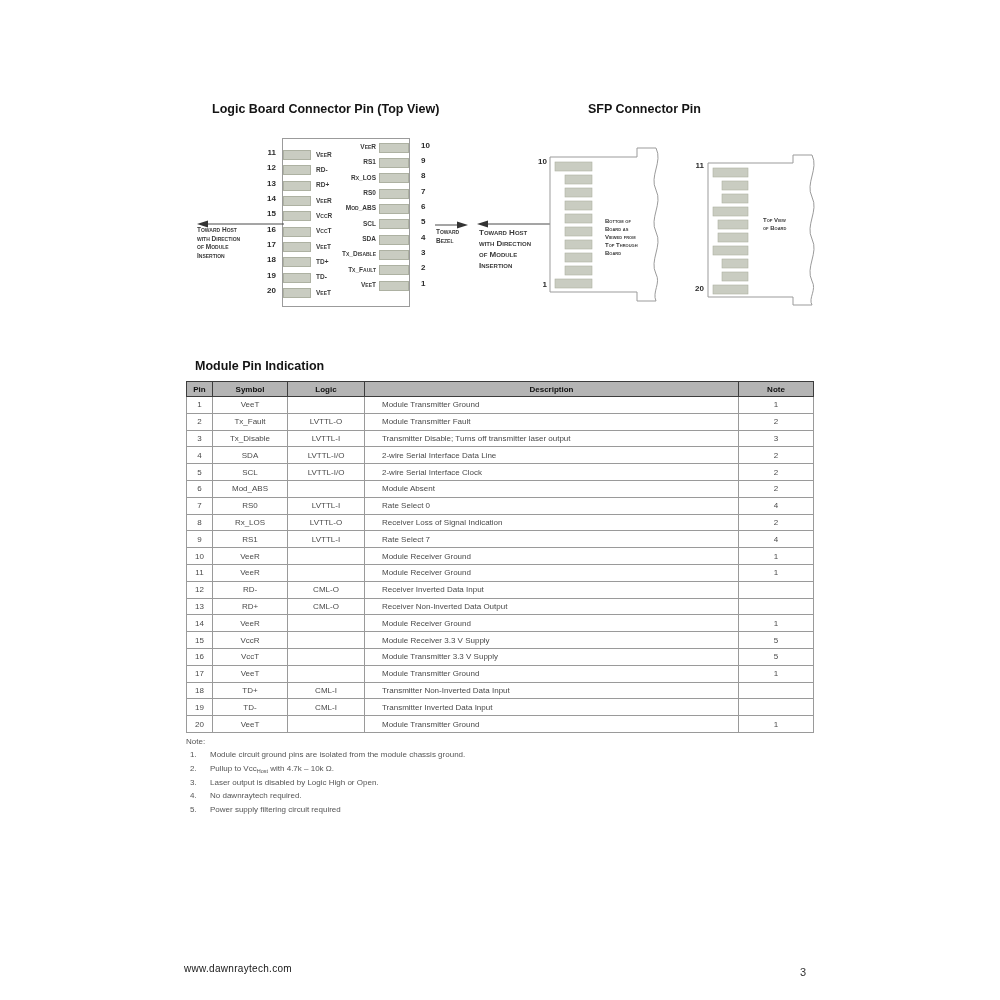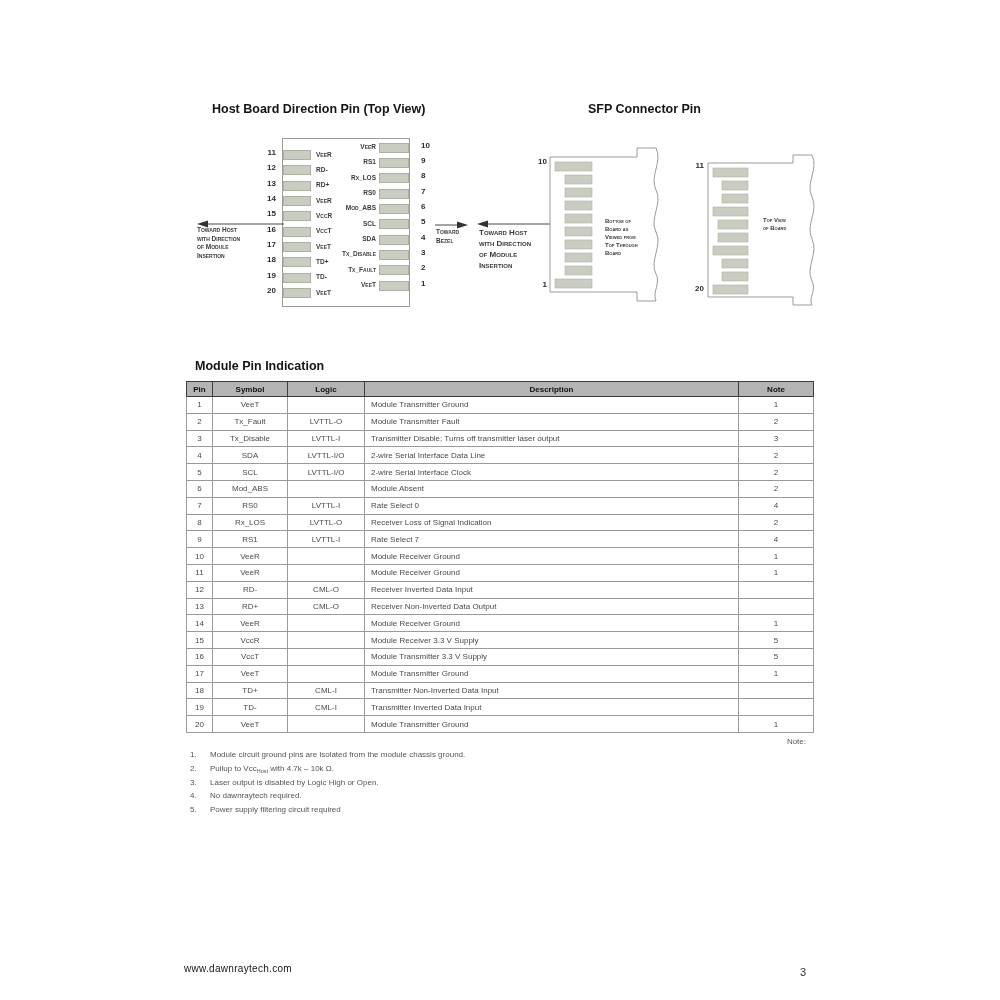--- a/index.html
+++ b/index.html
@@ -25,40 +25,40 @@
   .toward.big{font-size:8px;line-height:11px;}
   .board-caption{position:absolute;font-size:6px;font-weight:bold;color:#3a3a3a;
       line-height:8px;font-variant:small-caps;white-space:nowrap;}
   
   table.pins{position:absolute;left:186px;top:381px;border-collapse:collapse;table-layout:fixed;
       width:627px;font-size:8px;}
   table.pins th{background:#b4b4b4;border:1px solid #3c3c3c;color:#101010;
       font-weight:bold;height:14px;padding:0 2px;}
   table.pins td{border:1px solid #9a9a9a;color:#4a4a4a;height:15.8px;
       text-align:center;padding:0 2px;overflow:hidden;white-space:nowrap;}
-  table.pins td.desc{text-align:left;padding-left:6px;}
+  table.pins td.desc{text-align:left;padding-left:17px;}
   table.pins{border:1px solid #5a5a5a;}
   
   .notes{position:absolute;left:186px;top:735px;width:620px;font-size:8px;color:#555;}
-  .note-label{height:13px;line-height:13px;text-align:right;}
+  .note-label{height:13px;line-height:13px;}
   .note-row{display:flex;height:13.8px;line-height:13.8px;}
   .note-num{width:24px;padding-left:4px;box-sizing:border-box;}
   .subsc{font-size:5.5px;vertical-align:-1.5px;}
   
   .footer-url{position:absolute;left:184px;top:963px;font-size:10px;color:#161616;letter-spacing:.3px;}
   .page-num{position:absolute;left:800px;top:966px;font-size:11px;color:#333;}
   svg{display:block;}
 </style>
 </head>
 <body>
 
 <div class="page" id="page">
 
 
-  <div class="diag-title" style="left:212px;top:102px;">Host Board Direction Pin (Top View)</div>
+  <div class="diag-title" style="left:212px;top:102px;">Logic Board Connector Pin (Top View)</div>
   <div class="diag-title" style="left:588px;top:102px;">SFP Connector Pin</div>
 
   <div class="host-box"></div>
   <div id="host-pins">
       <div class="pin-num" style="left: 250px; top: 148px; width: 26px; text-align: right;">11</div>
       <div class="pad" style="left: 283px; top: 150px;"></div>
       <div class="pin-label sc" style="left: 316px; top: 150.5px;">VeeR</div>
       <div class="pin-num" style="left: 250px; top: 163.35px; width: 26px; text-align: right;">12</div>
       <div class="pad" style="left: 283px; top: 165.35px;"></div>
       <div class="pin-label sc" style="left: 316px; top: 165.85px;">RD-</div>

